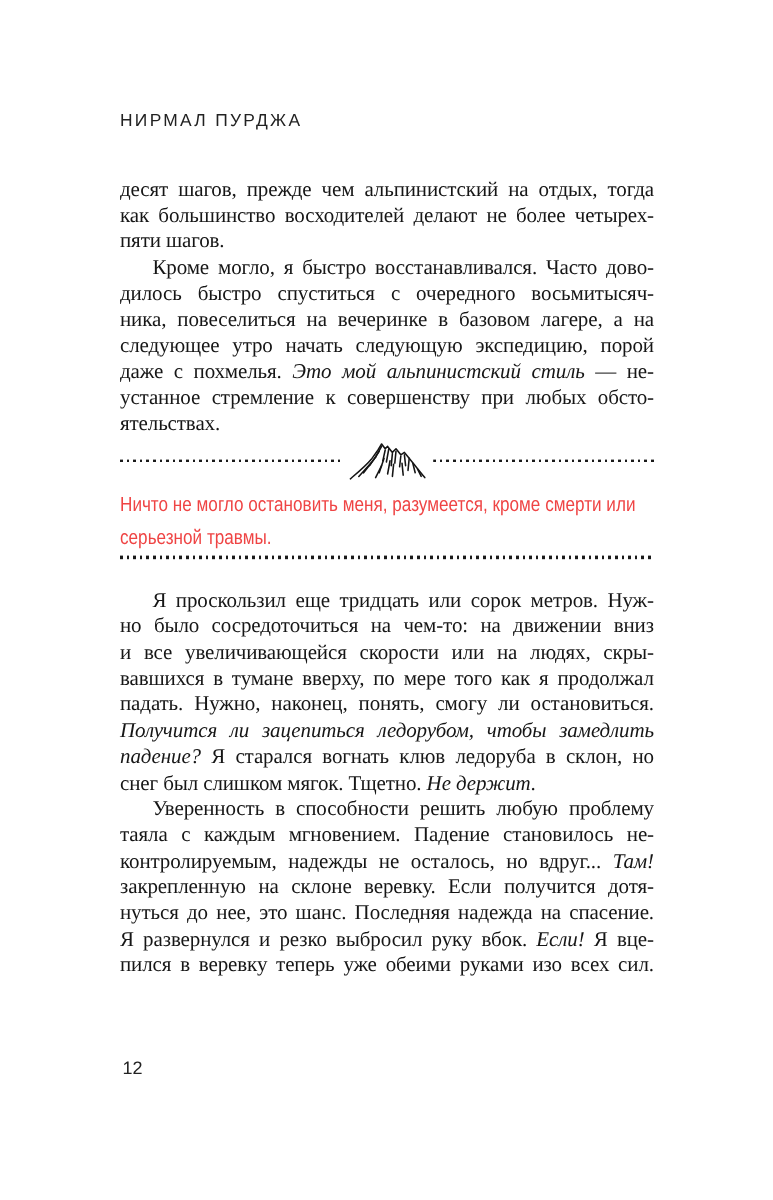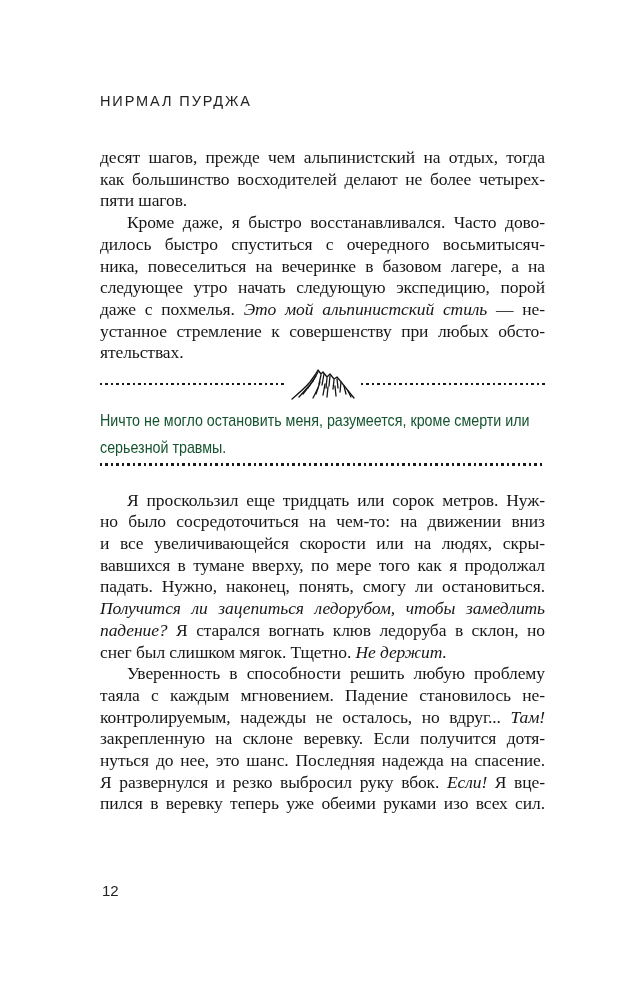--- a/index.html
+++ b/index.html
@@ -20,21 +20,21 @@
   .it{font-style:italic;}
   .divider{display:flex;align-items:center;height:40px;}
   .dots{
     flex:1;height:2.6px;
     background:repeating-linear-gradient(90deg,#1a1a1a 0 2.2px,transparent 2.2px 5.5px);
   }
   .mountain{width:66px;height:40px;margin:0 5px;flex:none;}
   .quote{
     margin-top:3px;
     font-family:"Liberation Sans",sans-serif;
-    font-size:17px;line-height:27px;font-weight:500;color:#14532d;
+    font-size:17px;line-height:27px;font-weight:500;color:#ef4444;
   }
   .qline{transform:scaleX(0.84);transform-origin:0 50%;white-space:nowrap;}
   .dotline{
     margin-top:2px;height:2.6px;
     background:repeating-linear-gradient(90deg,#1a1a1a 0 2.2px,transparent 2.2px 5.5px);
   }
   .p3{margin-top:24px;}
   .page-number{
     position:absolute;left:102px;top:870px;
     font-family:"Liberation Sans",sans-serif;
@@ -68,21 +68,21 @@
           <span>делают</span>
           <span>не</span>
           <span>более</span>
           <span>четырех-</span>
         </div>
         <div class="bline last"><span>пяти шагов.</span></div>
       </div>
     <div class="para">
         <div class="bline ind">
           <span>Кроме</span>
-          <span>даже,</span>
+          <span>могло,</span>
           <span>я</span>
           <span>быстро</span>
           <span>восстанавливался.</span>
           <span>Часто</span>
           <span>дово-</span>
         </div>
         <div class="bline">
           <span>дилось</span>
           <span>быстро</span>
           <span>спуститься</span>

